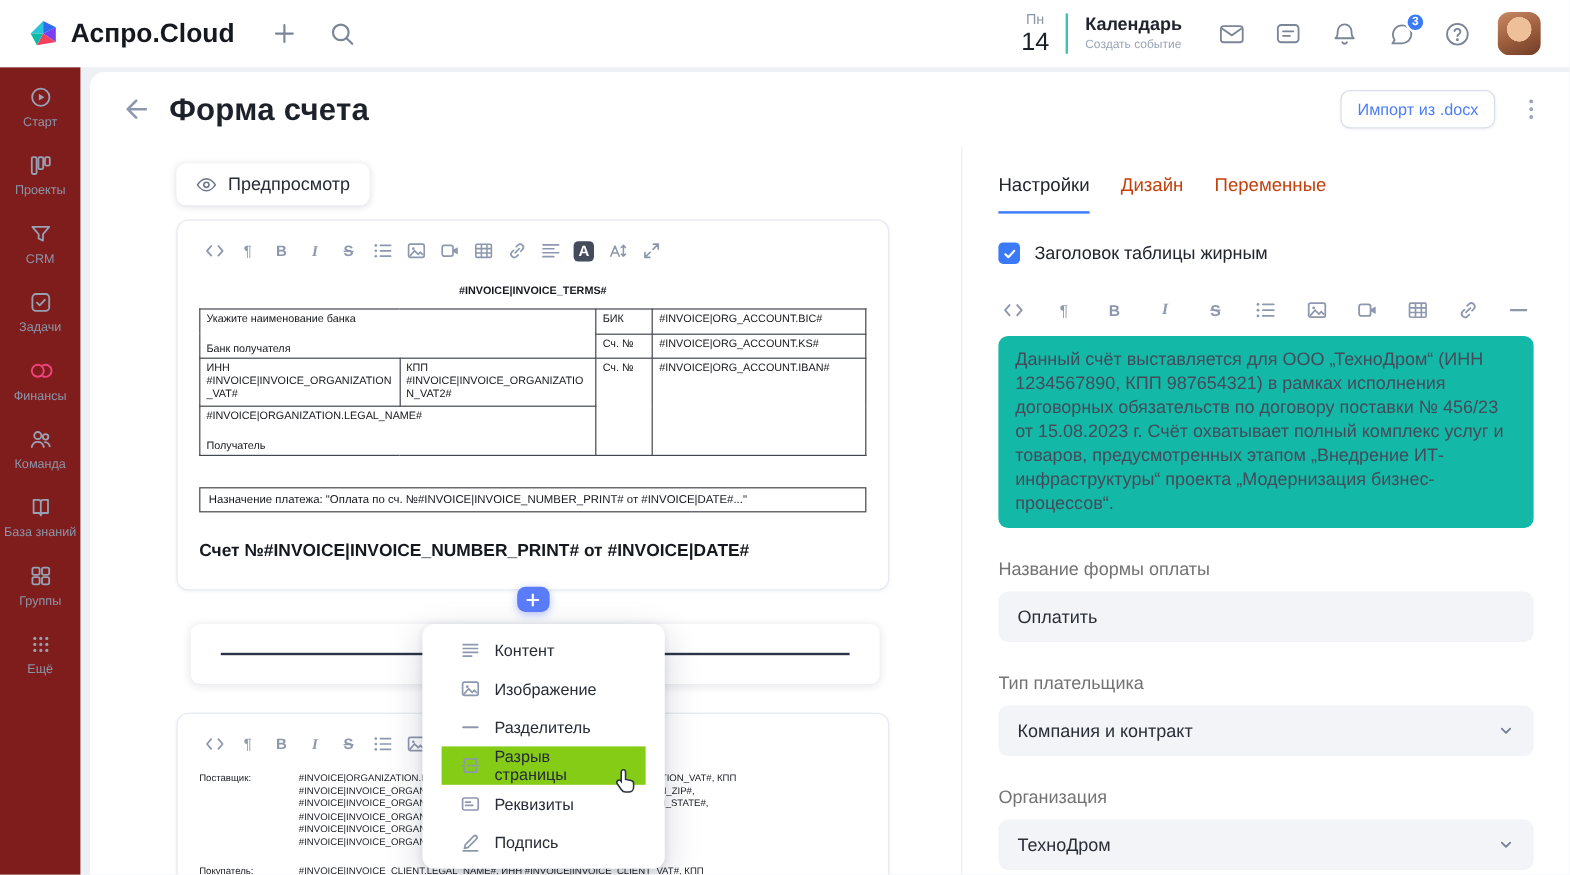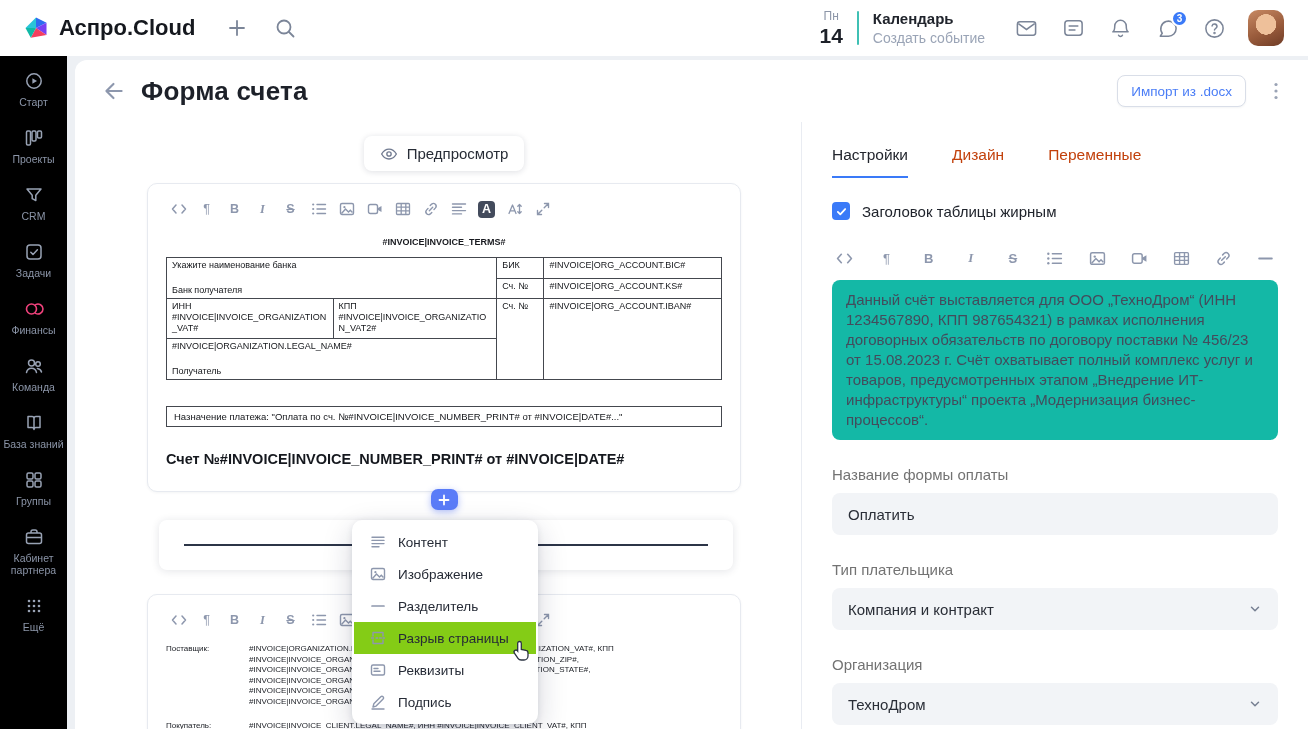--- a/index.html
+++ b/index.html
@@ -12,52 +12,52 @@
   .topbar{height:56px;background:#fff;display:flex;align-items:center;padding:0 24px 0 22px;position:relative;z-index:5}
   .brand{display:flex;align-items:center;gap:9px;cursor:pointer}
   .logo{width:28px;height:28px}
   .brand-name{font-size:22px;font-weight:700;color:#15181e}
   .icon-btn{background:none;border:none;cursor:pointer;color:#7b8598;width:24px;height:24px;padding:0;display:flex;align-items:center;justify-content:center}
   .tb-plus{margin-left:30px}
   .tb-search{margin-left:24px}
   .spacer{flex:1}
   .date-block{display:flex;flex-direction:column;align-items:center;line-height:1;cursor:pointer}
   .weekday{font-size:12px;color:#8d96a8;margin-bottom:3px}
-  .day{font-size:21px;font-weight:700;color:#1d2129}
+  .day{font-size:21px;font-weight:400;color:#1d2129}
   .v-divider{width:2px;height:34px;background:#3fc0b4;border-radius:1px;margin:0 14px}
   .cal-block{display:flex;flex-direction:column;line-height:1;margin-right:30px}
   .cal-title{font-size:15px;font-weight:600;color:#20242c;margin-bottom:5px;cursor:pointer}
-  .cal-sub{font-size:14px;color:#9aa4b6;cursor:pointer}
+  .cal-sub{font-size:10px;color:#9aa4b6;cursor:pointer}
   .top-icons{display:flex;align-items:center;gap:24px}
   .tico{width:23px;height:23px;color:#7b8598;position:relative;cursor:pointer;display:flex}
   .badge{position:absolute;top:-7px;right:-9px;background:#3a7af8;color:#fff;font-size:10px;font-weight:700;min-width:17px;height:17px;border-radius:9px;display:flex;align-items:center;justify-content:center;border:2px solid #fff}
   .avatar{width:36px;height:36px;border-radius:10px;margin-left:22px;cursor:pointer;
     background:radial-gradient(circle at 50% 40%,#eec09a 0,#eec09a 36%,rgba(0,0,0,0) 37%),linear-gradient(155deg,#c88a64 0%,#9a5c3c 55%,#6f3c26 100%)}
 
   
   .shell{display:flex;height:673px;background:#edf0f4}
-  .sidebar{width:67px;flex:none;background:#000000;display:flex;flex-direction:column;align-items:center;padding-top:8px;gap:6px;overflow:hidden}
+  .sidebar{width:67px;flex:none;background:#7f1d1d;display:flex;flex-direction:column;align-items:center;padding-top:8px;gap:6px;overflow:hidden}
   .sb-item{display:flex;flex-direction:column;align-items:center;gap:5px;padding:7px 2px;width:100%;cursor:pointer;color:#98a2b4}
   .sb-item .ic{width:20px;height:20px}
   .sb-item.active{color:#f0427c}
   .sb-label{font-size:10.5px;color:#8b95a8;text-align:center;line-height:12px}
   .main-wrap{flex:1;padding:4px 0 0 8px;min-width:0}
   .main-card{background:#fff;border-radius:12px 0 0 0;height:669px;display:flex;flex-direction:column;overflow:hidden}
 
   
   .page-header{display:flex;align-items:center;height:62px;padding:0 20px 0 26px;flex:none}
   .back{background:none;border:none;cursor:pointer;width:26px;height:26px;color:#8d97ad;padding:0;display:flex}
   .page-title{font-size:26px;font-weight:700;color:#1d2129;margin-left:14px;letter-spacing:.2px}
   .import-btn{margin-left:auto;height:32px;padding:0 13px;background:#fff;border:1px solid #d9dee8;border-radius:8px;color:#4a7df6;font-size:13.5px;font-family:inherit;cursor:pointer;box-shadow:0 1px 2px rgba(20,30,60,.05)}
   .kebab{background:none;border:none;cursor:pointer;width:24px;height:24px;color:#9aa3b5;margin-left:18px;padding:0;display:flex}
 
   .content{display:flex;flex:1;min-height:0}
   
   .editor{flex:1;position:relative;padding:14px 60px 0 72px;overflow:hidden;min-width:0}
-  .preview-row{display:flex;justify-content:center}
+  .preview-row{display:flex;justify-content:flex-start}
   .preview-btn{display:inline-flex;align-items:center;gap:9px;height:35px;padding:0 16px;background:#fff;border:none;border-radius:8px;box-shadow:0 1px 6px rgba(20,30,60,.14);font-size:15px;color:#272c36;font-family:inherit;cursor:pointer}
   .preview-btn .ic{width:18px;height:18px;color:#707a90}
 
   .block-card{margin-top:12px;background:#fff;border:1px solid #e7eaf0;border-radius:10px;padding:13px 18px 24px;box-shadow:0 1px 3px rgba(20,30,60,.05)}
   .toolbar{display:flex;align-items:center;gap:3px;color:#8d97ad}
   .tbtn{width:25px;height:24px;border-radius:4px;display:flex;align-items:center;justify-content:center;cursor:pointer;font-size:12.5px}
   .tbtn .ic{width:16px;height:16px;font-size:12.5px}
   .ic-b{font-weight:700}
   .ic-i{font-style:italic;font-family:"Liberation Serif",serif;font-weight:600}
   .ic-s{text-decoration:line-through;font-weight:600}
@@ -80,29 +80,29 @@
   .divider-card{margin:10px 8px 0 12px;background:#fff;border-radius:8px;height:50px;box-shadow:0 1px 8px rgba(25,35,60,.12);display:flex;align-items:center;padding:0 25px}
   .hline{flex:1;border-top:2px solid #2c3547}
 
   .block-card.second{margin-top:24px;height:420px;padding-bottom:0}
   .tpl-content{margin-top:12px;font-size:8px;line-height:10.5px;color:#1a1d23}
   .tpl-row{display:flex;margin-bottom:14px}
   .tpl-label{width:83px;flex:none}
   .tpl-lines{flex:1;word-break:break-all}
 
   
-  .insert-menu{position:absolute;left:277px;top:398px;width:186px;background:#fff;border-radius:10px;padding:6px 2px;box-shadow:0 10px 30px rgba(20,30,60,.18),0 2px 6px rgba(20,30,60,.10);z-index:10}
+  .insert-menu{position:absolute;left:277px;top:398px;width:202px;background:#fff;border-radius:10px;padding:6px 16px;box-shadow:0 10px 30px rgba(20,30,60,.18),0 2px 6px rgba(20,30,60,.10);z-index:10}
   .menu-item{height:32px;display:flex;align-items:center;gap:12px;padding:0 16px;font-size:13.5px;color:#262b36;cursor:pointer}
   .menu-item .ic{width:16px;height:16px;color:#8d97ad;flex:none}
   .menu-item.hover{background:#84cc16}
   .hand-cursor{position:absolute;left:160px;top:120px;width:20px;height:22px;z-index:11;pointer-events:none}
 
   
   .settings{width:507px;flex:none;border-left:1px solid #e9ecf2;padding:24px 30px 0;overflow:hidden}
-  .tabs{display:flex;gap:44px}
+  .tabs{display:flex;gap:26px}
   .tab{font-size:15.5px;color:#c2410c;padding-bottom:12px;cursor:pointer}
   .tab.active{color:#23262e;font-weight:500;border-bottom:2px solid #3a7af8}
   .check-row{margin-top:24px;display:flex;align-items:center;gap:12px}
   .checkbox{width:18px;height:18px;border-radius:4px;background:#3a7af8;display:flex;align-items:center;justify-content:center;cursor:pointer;flex:none}
   .checkbox svg{width:13px;height:13px}
   .check-label{font-size:15px;color:#20242c}
   .settings .toolbar{margin-top:26px}
   .settings .tbtn .ic{width:17px;height:17px;font-size:13px}
   .desc{margin-top:10px;background:#14b8a6;border-radius:8px;padding:10px 14px;font-size:15px;line-height:20px;color:#434c5c;cursor:text}
   .field-label{margin-top:26px;font-size:15px;font-weight:500;color:#737373}
@@ -256,29 +256,20 @@
               <rect x="3" y="3" width="6" height="6" rx="1.5"></rect>
               <rect x="11" y="3" width="6" height="6" rx="1.5"></rect>
               <rect x="3" y="11" width="6" height="6" rx="1.5"></rect>
               <rect x="11" y="11" width="6" height="6" rx="1.5"></rect>
             </svg>
           </span>
           <div class="sb-label">Группы</div>
         </div>
         <div class="sb-item">
           <span class="ic">
-            <svg viewBox="0 0 20 20" fill="none" stroke="currentColor" stroke-width="1.5">
-              <rect x="2.5" y="6" width="15" height="10.5" rx="2"></rect>
-              <path d="M7 6V4.8A1.8 1.8 0 0 1 8.8 3h2.4A1.8 1.8 0 0 1 13 4.8V6M2.5 10.5h15"></path>
-            </svg>
-          </span>
-          <div class="sb-label">Кабинет партнера</div>
-        </div>
-        <div class="sb-item">
-          <span class="ic">
             <svg viewBox="0 0 20 20" fill="currentColor">
               <circle cx="5" cy="5" r="1.3"></circle>
               <circle cx="10" cy="5" r="1.3"></circle>
               <circle cx="15" cy="5" r="1.3"></circle>
               <circle cx="5" cy="10" r="1.3"></circle>
               <circle cx="10" cy="10" r="1.3"></circle>
               <circle cx="15" cy="10" r="1.3"></circle>
               <circle cx="5" cy="15" r="1.3"></circle>
               <circle cx="10" cy="15" r="1.3"></circle>
               <circle cx="15" cy="15" r="1.3"></circle>

